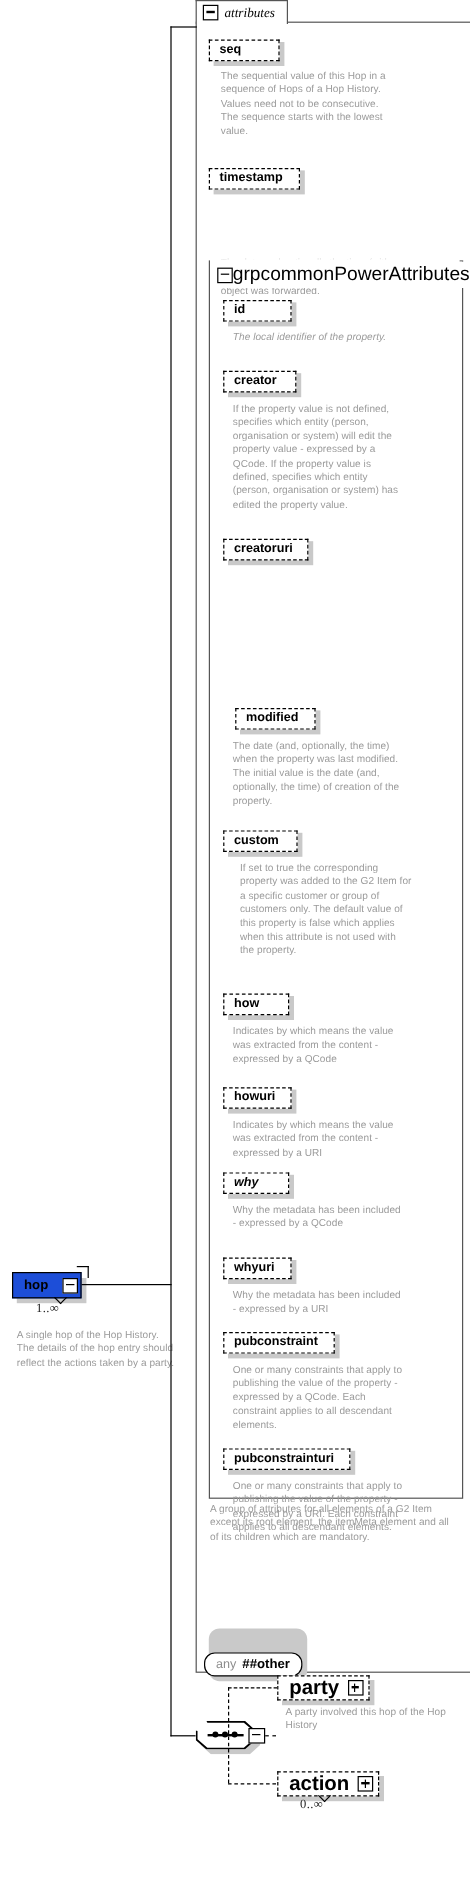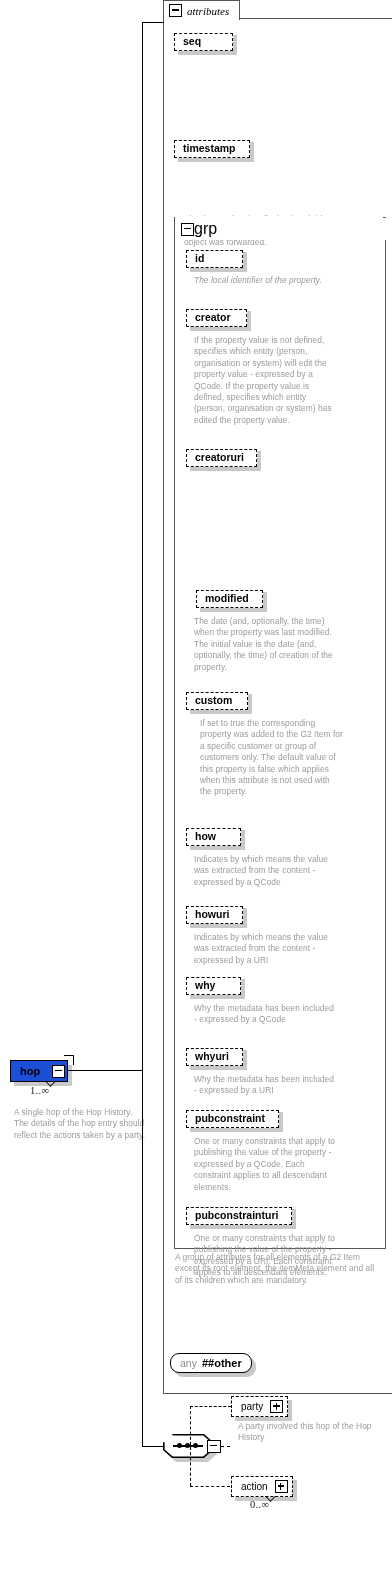--- a/index.html
+++ b/index.html
@@ -59,21 +59,21 @@
 
   
   .delbox{position:absolute;}
   .delbox .shadow{
     position:absolute;left:4px;top:4px;width:100%;height:100%;background:#c9c9c9;
   }
   .delbox .box{
     position:relative;border:1.3px dashed #000;background:#fff;
     height:19px;display:flex;align-items:center;padding:0 4px 0 9px;white-space:nowrap;
   }
-  .delbox .nm{font-size:10px;font-weight:normal;color:#000;}
+  .delbox .nm{font-size:17px;font-weight:bold;color:#000;}
 
   
   .card{
     position:absolute;font-size:10.5px;color:#222;
     font-family:"Liberation Serif","DejaVu Serif",serif;letter-spacing:.3px;
   }
   
   .chev{
     position:absolute;width:11px;height:6px;overflow:hidden;
   }
@@ -101,21 +101,21 @@
   }
 
   
   .anybox{position:absolute;}
   .anybox .shadow{
     position:absolute;left:4px;top:4px;width:100%;height:100%;
     background:#c9c9c9;border-radius:9px;
   }
   .anybox .box{
     position:relative;border:1.4px solid #000;background:#fff;border-radius:9px;
-    height:18px;display:flex;align-items:center;padding:0 9px;white-space:nowrap;
+    height:18px;display:flex;align-items:center;padding:0 9px;white-space:nowrap;margin-top:24px;
   }
   .anybox .any{font-size:10.5px;color:#8d8d8d;}
   .anybox .other{font-size:11px;color:#000;font-weight:bold;margin-left:5px;}
 
   
   .seqnode{position:absolute;width:58px;height:28px;}
   .seqnode .shadow{
     position:absolute;left:4px;top:4px;width:50px;height:24px;background:#c9c9c9;
     clip-path:polygon(9px 0,41px 0,50px 8px,50px 16px,41px 24px,9px 24px,0 16px,0 8px);
   }
@@ -155,32 +155,34 @@
   <div class="frame-mask" style="left:164px;top:17px;width:74px;height:3px;"></div>
   <div class="frame-tab" style="left:163px;top:0px;width:62px;">
     <span class="pm" style="margin-left:0;"></span>
     <span class="lbl-it">attributes</span>
   </div>
 
   <div class="attr" style="left:174px;top:31px;">
     <div class="shadow"></div>
     <div class="chip"><span>seq</span><span style="display:inline-block;width:22px;"></span></div>
   </div>
+  <div class="doc" style="left:184px;top:58px;width:140px;">The sequential value of this Hop in a sequence of Hops of a Hop History. Values need not to be consecutive. The sequence starts with the lowest value.</div>
 
   <div class="attr" style="left:174px;top:138px;">
     <div class="shadow"></div>
     <div class="chip"><span>timestamp</span><span style="display:inline-block;width:4px;"></span></div>
   </div>
   <div class="doc" style="left:184px;top:166px;width:144px;margin-top:48px;">The date and optionally the time (with a time zone) when this item's content object was forwarded.</div>
 
   <div class="frame" style="left:174px;top:217px;width:210px;height:1030px;"></div>
   <div class="frame-mask" style="left:175px;top:216px;width:208px;height:3px;"></div>
   <div class="grphdr" style="left:175px;top:218px;width:207px;height:22px;">
     <span class="pm" style="margin-left:0;"></span>
     <span class="grp">grp</span>
+    <span class="grpname">commonPowerAttributes</span>
   </div>
 
   <div class="attr" style="left:186px;top:248px;">
     <div class="shadow"></div>
     <div class="chip"><span>id</span><span style="display:inline-block;width:29px;"></span></div>
   </div>
   <div class="doc" style="left:194px;top:275px;width:140px;font-style:italic;">The local identifier of the property.</div>
 
   <div class="attr" style="left:186px;top:307px;">
     <div class="shadow"></div>
@@ -210,21 +212,21 @@
     <div class="chip"><span>how</span><span style="display:inline-block;width:15px;"></span></div>
   </div>
   <div class="doc" style="left:194px;top:854px;width:143px;">Indicates by which means the value was extracted from the content - expressed by a QCode</div>
 
   <div class="attr" style="left:186px;top:904px;">
     <div class="shadow"></div>
     <div class="chip"><span>howuri</span><span style="display:inline-block;width:4px;"></span></div>
   </div>
   <div class="doc" style="left:194px;top:932px;width:143px;">Indicates by which means the value was extracted from the content - expressed by a URI</div>
 
-  <div class="attr" style="left:186px;top:975px;">
+  <div class="attr" style="left:186px;top:975px;font-style:italic;">
     <div class="shadow"></div>
     <div class="chip"><span>why</span><span style="display:inline-block;width:16px;"></span></div>
   </div>
   <div class="doc" style="left:194px;top:1003px;width:143px;">Why the metadata has been included - expressed by a QCode</div>
 
   <div class="attr" style="left:186px;top:1046px;">
     <div class="shadow"></div>
     <div class="chip"><span>whyuri</span><span style="display:inline-block;width:4px;"></span></div>
   </div>
   <div class="doc" style="left:194px;top:1074px;width:143px;">Why the metadata has been included - expressed by a URI</div>

